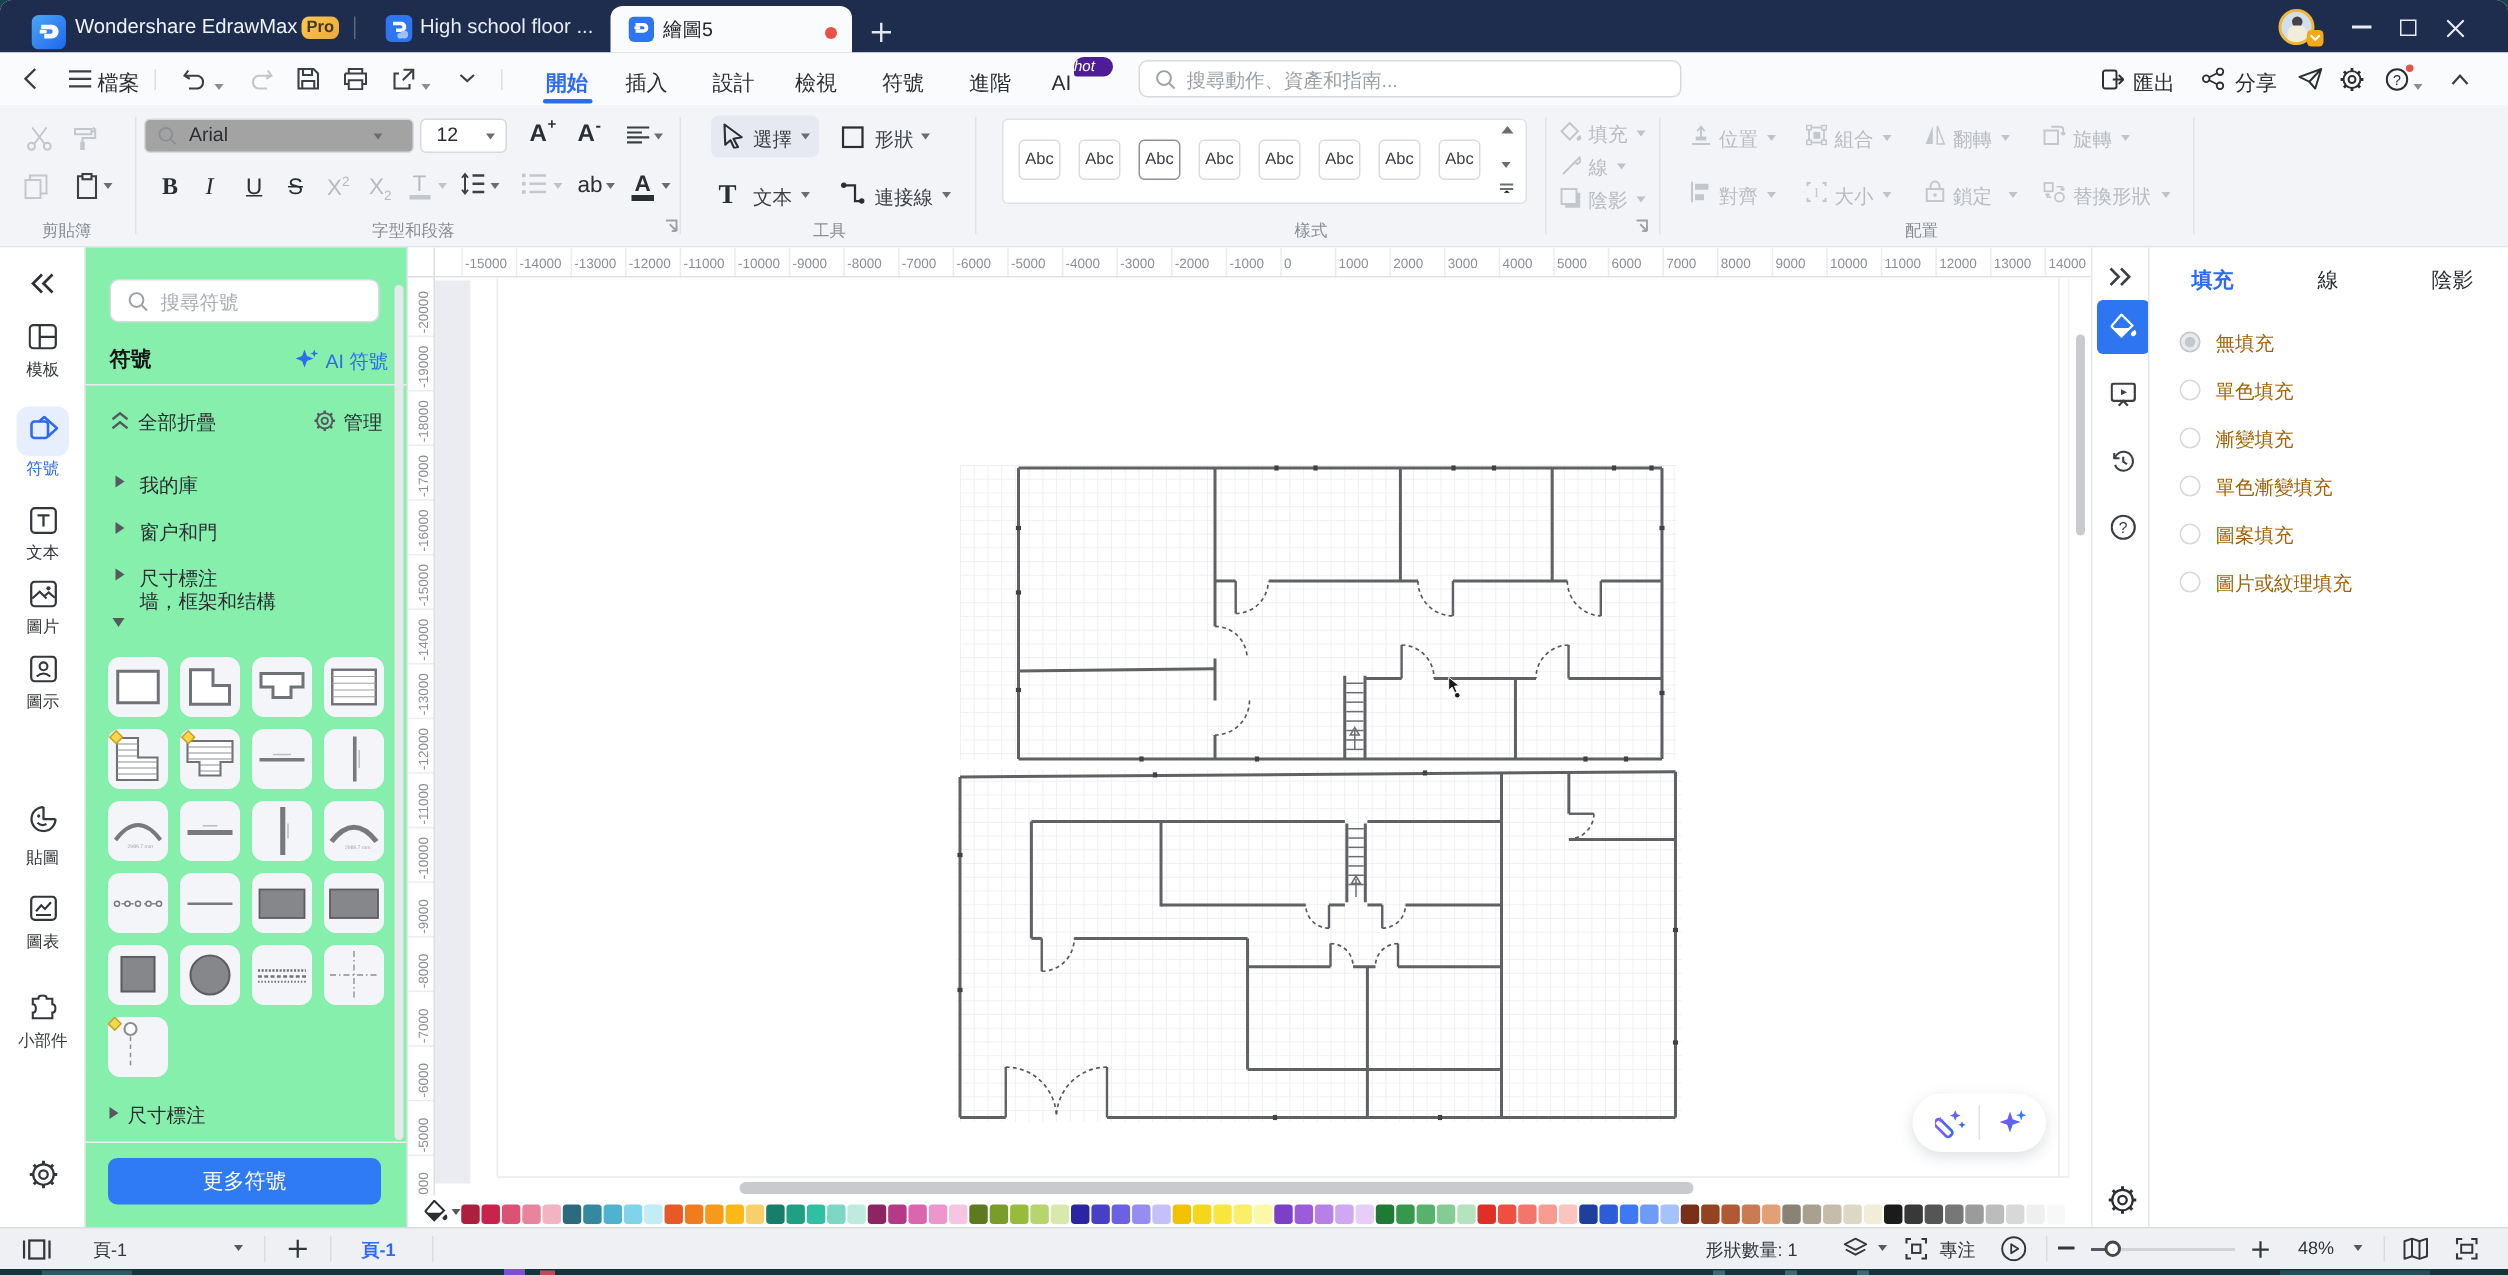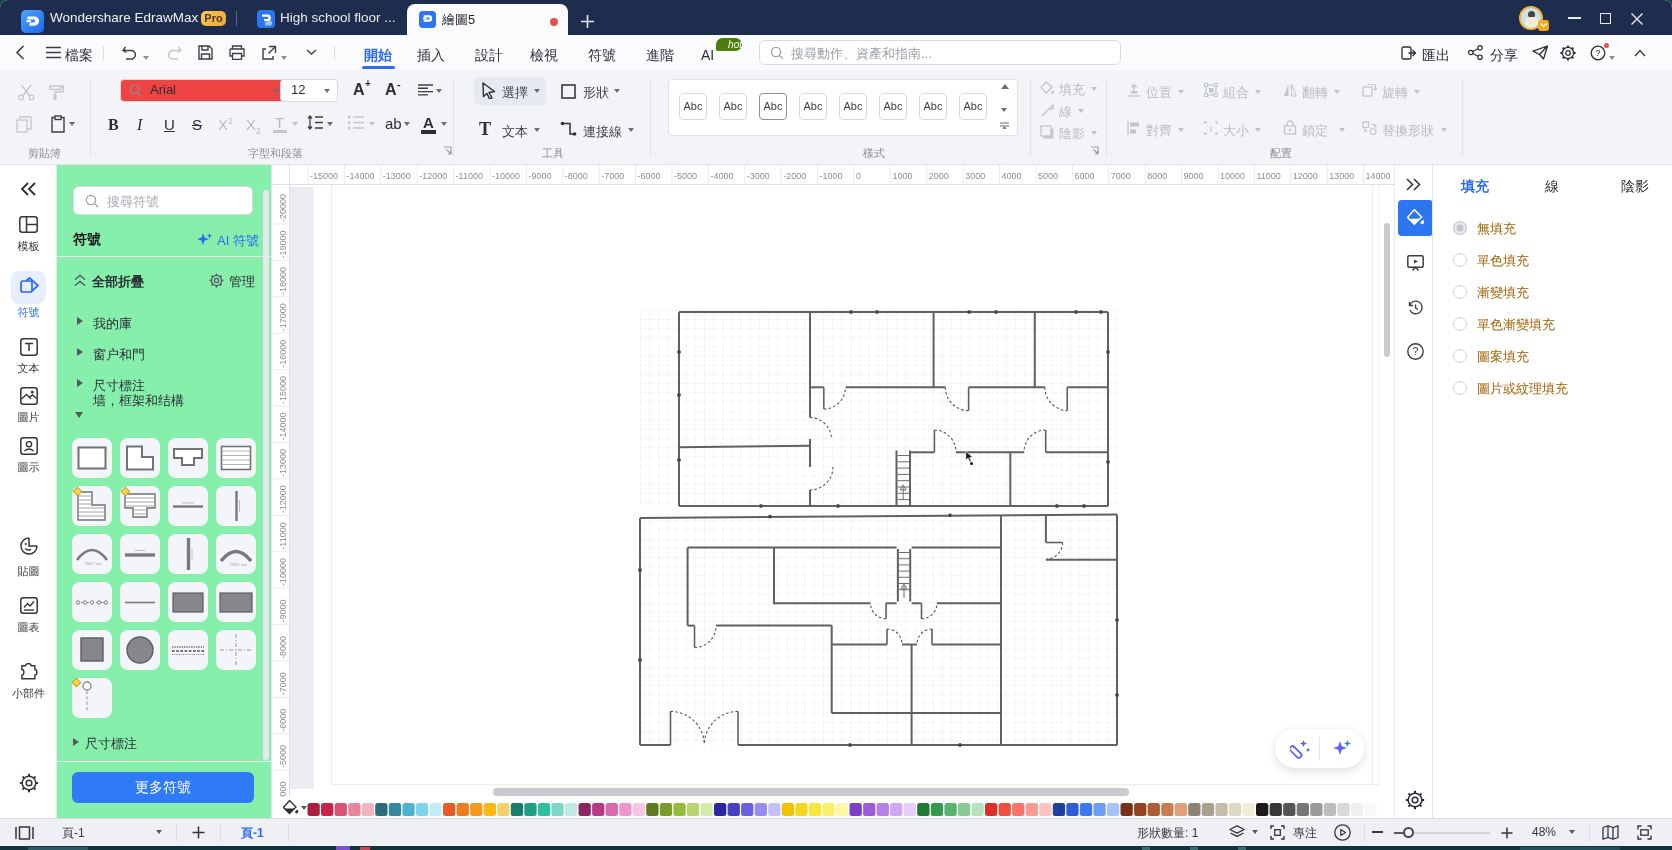--- a/index.html
+++ b/index.html
@@ -153,21 +153,21 @@
 
     <div class="abs" style="left:364px;top:12px;font-size:14px;color:#2e6bf0;font-weight:bold;">開始</div>
     <div class="abs" style="left:362px;top:31px;width:33px;height:3px;background:#2e6bf0;border-radius:2px;"></div>
     <div class="abs" style="left:417px;top:12px;font-size:14px;">插入</div>
     <div class="abs" style="left:475px;top:12px;font-size:14px;">設計</div>
     <div class="abs" style="left:530px;top:12px;font-size:14px;">檢視</div>
     <div class="abs" style="left:588px;top:12px;font-size:14px;">符號</div>
     <div class="abs" style="left:646px;top:12px;font-size:14px;">進階</div>
     <div class="abs" style="left:701px;top:12px;font-size:14px;">AI</div>
 
-    <div class="abs" style="left:716px;top:3px;width:26px;height:13px;background:#4d7c0f;border-radius:7px 7px 7px 2px;color:#fff;font-size:10px;font-style:italic;text-align:right;line-height:13px;">hot</div>
+    <div class="abs" style="left:716px;top:3px;width:26px;height:13px;background:#4c1d95;border-radius:7px 7px 7px 2px;color:#fff;font-size:10px;font-style:italic;text-align:left;line-height:13px;">hot</div>
 
     <div class="abs" style="left:759px;top:5px;width:362px;height:25px;background:#fff;border:1px solid #d8dadd;border-radius:6px;box-sizing:border-box;">
       <svg class="abs" style="left:10px;top:5px" width="14" height="14" viewBox="0 0 14 14">
           <circle cx="6" cy="6" r="4.6" stroke="#9aa0a8" stroke-width="1.3" fill="none"></circle>
           <path d="M9.5 9.5 L13 13" stroke="#9aa0a8" stroke-width="1.3"></path>
         </svg>
       <div class="abs" style="left:31px;top:4px;font-size:13px;color:#9aa0a8;">搜尋動作、資產和指南...</div>
     </div>
 
     <svg class="abs" style="left:1401px;top:11px" width="15" height="14" viewBox="0 0 15 14">
@@ -227,21 +227,21 @@
       </svg>
 
     <svg class="ricon" style="left:50px;top:45px" width="16" height="18" viewBox="0 0 16 18">
         <path d="M5 2.5 H2 V17 H14 V2.5 H11" stroke="#3c3f44" stroke-width="1.4" fill="none"></path>
         <rect x="5" y="1" width="6" height="3.5" stroke="#3c3f44" stroke-width="1.4" fill="none"></rect>
       </svg>
     <div class="caret" style="left:69px;top:52px;"></div>
     <div class="glabel" style="left:28px;">剪貼簿</div>
     <div class="gsep" style="left:90px;"></div>
 
-    <div class="abs" style="left:120px;top:9px;width:167px;height:23px;background:#ef4444;border:1px solid #d7d9dd;border-radius:4px;box-sizing:border-box;">
+    <div class="abs" style="left:96px;top:9px;width:180px;height:23px;background:#a3a3a3;border:1px solid #d7d9dd;border-radius:4px;box-sizing:border-box;">
       <svg class="abs" style="left:8px;top:4px" width="13" height="13" viewBox="0 0 14 14">
           <circle cx="6" cy="6" r="4.6" stroke="#8a8d93" stroke-width="1.2" fill="none"></circle>
           <path d="M9.5 9.5 L13 13" stroke="#8a8d93" stroke-width="1.2"></path>
         </svg>
       <div class="abs" style="left:29px;top:2px;font-size:13px;color:#2b2e33;">Arial</div>
       <div class="caret" style="left:152px;top:9px;"></div>
     </div>
 
     <div class="abs" style="left:280px;top:9px;width:58px;height:23px;background:#fff;border:1px solid #d7d9dd;border-radius:4px;box-sizing:border-box;">
       <div class="abs" style="left:10px;top:2px;font-size:13px;color:#2b2e33;">12</div>
@@ -523,21 +523,21 @@
         <path d="M6 1 L7.6 5.4 L12 7 L7.6 8.6 L6 13 L4.4 8.6 L0 7 L4.4 5.4 Z" fill="#2e6bf0"></path>
         <path d="M12.5 1 L13.2 3 L15.2 3.7 L13.2 4.4 L12.5 6.4 L11.8 4.4 L9.8 3.7 L11.8 3 Z" fill="#2e6bf0"></path>
       </svg>
     <div class="abs" style="left:160px;top:67px;color:#2e6bf0;">AI 符號</div>
 
     <div class="abs" style="left:0;top:91px;width:214px;height:1px;background:#ebedf0;"></div>
 
     <svg class="abs" style="left:17px;top:109px" width="12" height="13" viewBox="0 0 12 13">
         <path d="M1 5.5 L6 1.5 L11 5.5 M1 11.5 L6 7.5 L11 11.5" stroke="#55585e" stroke-width="1.5" fill="none"></path>
       </svg>
-    <div class="abs" style="left:35px;top:108px;font-weight:bold;">全部折疊</div>
+    <div class="abs" style="left:35px;top:108px;">全部折疊</div>
 
     <svg class="abs" style="left:152px;top:108px" width="15" height="15" viewBox="0 0 24 24">
         <circle cx="12" cy="12" r="8.2" fill="none" stroke="#55585e" stroke-width="2"></circle>
         <circle cx="12" cy="12" r="3.4" fill="none" stroke="#55585e" stroke-width="2"></circle>
         <path d="M12.00 3.80 L12.00 1.00 M17.80 6.20 L19.78 4.22 M20.20 12.00 L23.00 12.00 M17.80 17.80 L19.78 19.78 M12.00 20.20 L12.00 23.00 M6.20 17.80 L4.22 19.78 M3.80 12.00 L1.00 12.00 M6.20 6.20 L4.22 4.22" stroke="#55585e" stroke-width="2.6" fill="none"></path>
       </svg>
     <div class="abs" style="left:172px;top:108px;">管理</div>
 
     <div class="abs" style="left:20px;top:152px;width:0;height:0;border-top:4.5px solid transparent;border-bottom:4.5px solid transparent;border-left:6px solid #55585e;"></div>
     <div class="abs" style="left:36px;top:150px;">我的庫</div>

